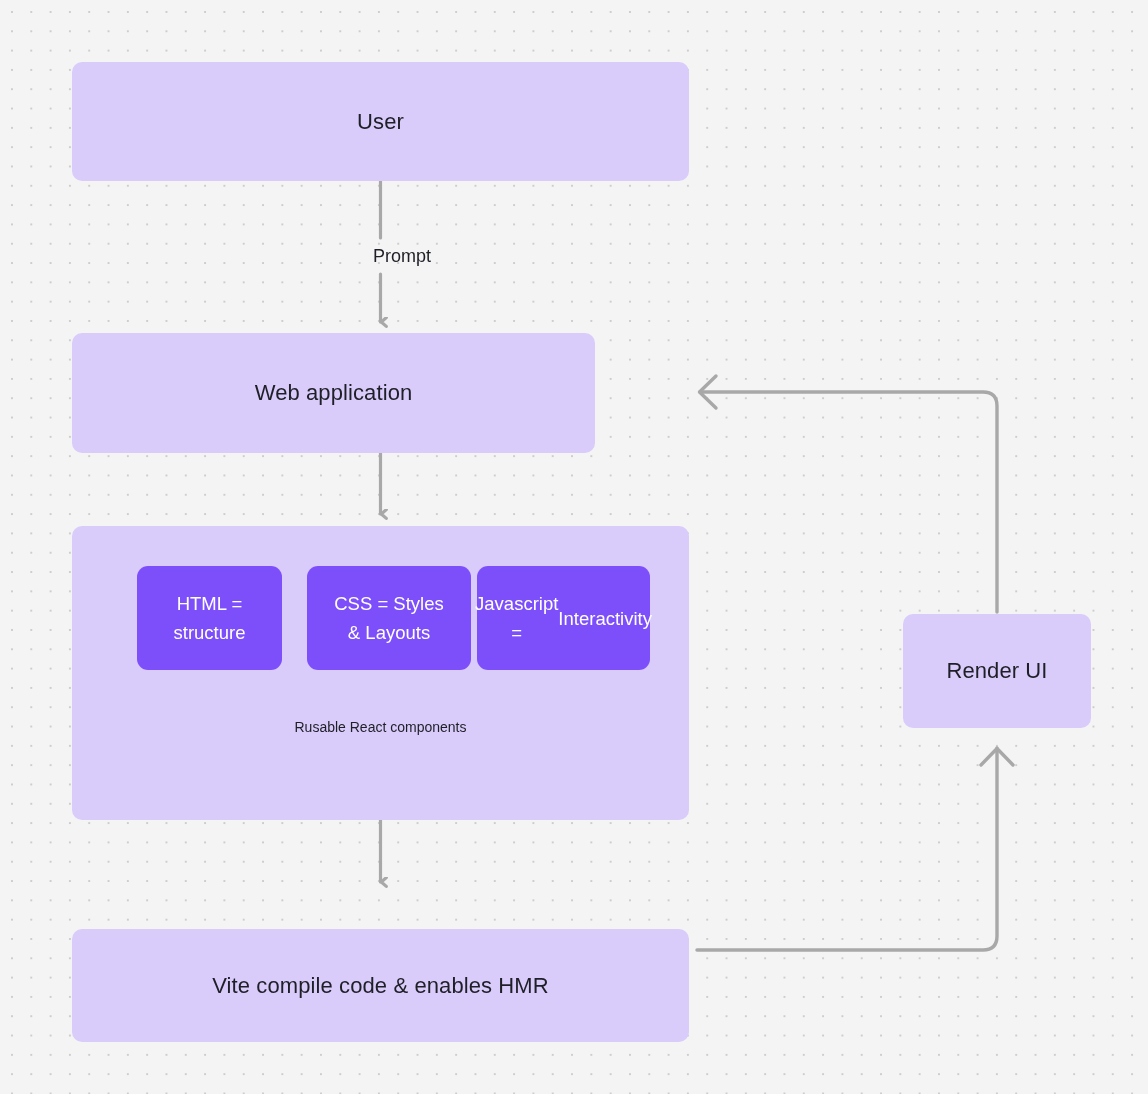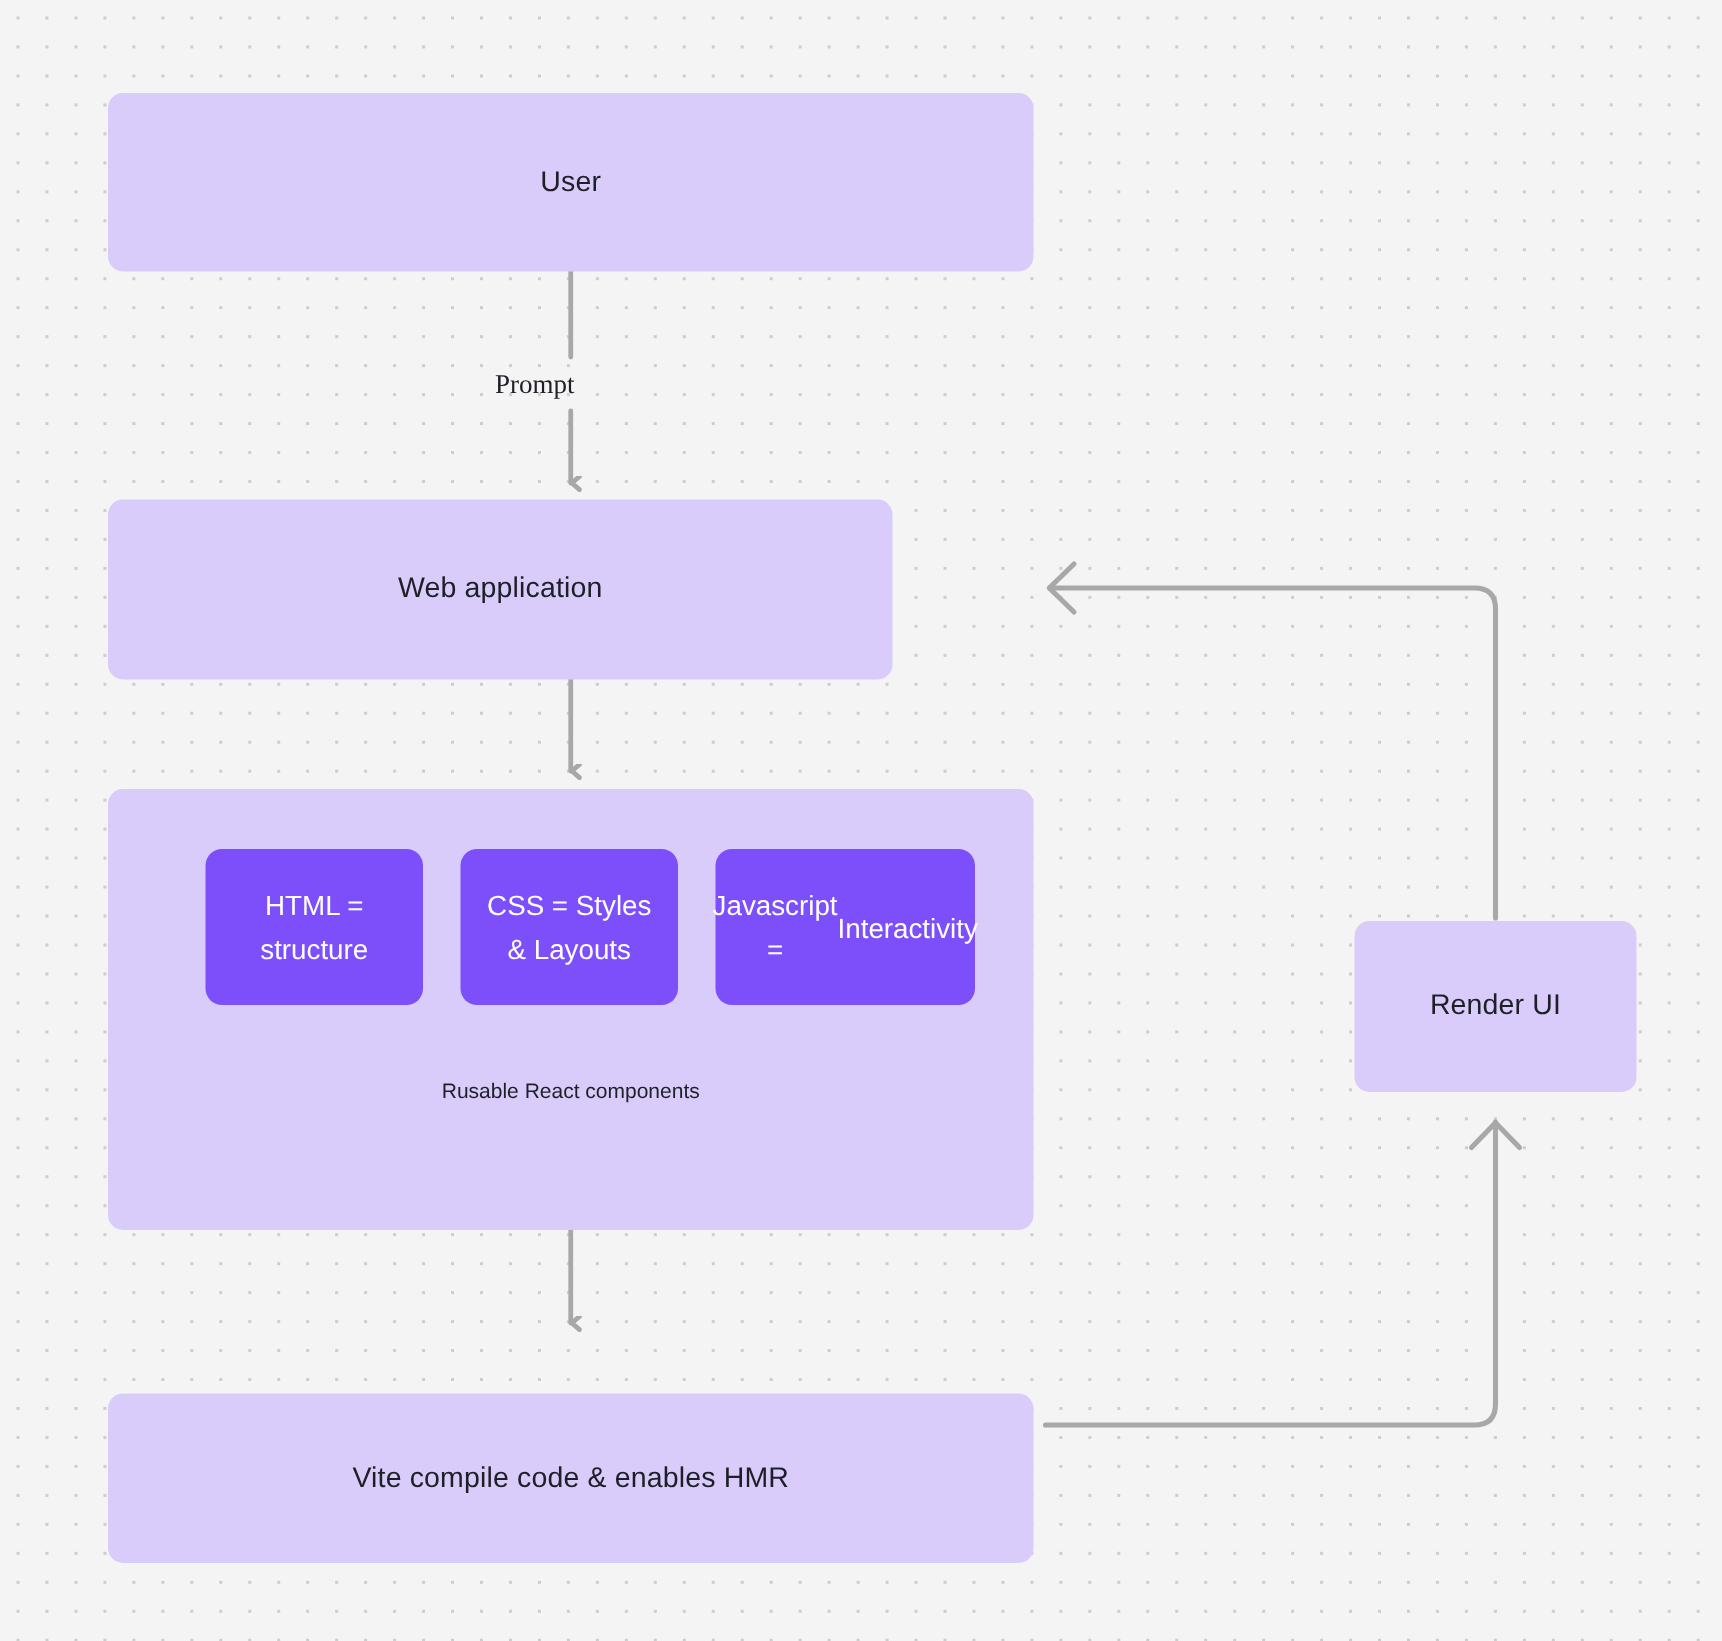--- a/index.html
+++ b/index.html
@@ -24,43 +24,43 @@
     box-sizing: border-box;
     border-radius: 10px;
     display: flex;
     align-items: center;
     justify-content: center;
     text-align: center;
   }
   .node-light {
     background: #d9ccfb;
     color: #1f1f27;
-    font-size: 19px;
+    font-size: 22px;
     letter-spacing: 0.1px;
   }
   .node-dark {
     background: #7d4ffb;
     color: #ffffff;
     font-size: 18.5px;
     line-height: 29px;
     border-radius: 11px;
   }
   .group-label {
     position: absolute;
     text-align: center;
     color: #1f1f27;
     font-size: 14px;
     font-family: "Liberation Sans", sans-serif;
   }
   .edge-label {
     position: absolute;
     color: #1f1f27;
     font-size: 18px;
-    font-family: Liberation Serif, serif;
-    text-align: left;
+    font-family: Liberation Sans, sans-serif;
+    text-align: right;
     background: transparent;
   }
   svg.edges {
     position: absolute;
     left: 0;
     top: 0;
     width: 1148px;
     height: 1094px;
     pointer-events: none;
   }
@@ -118,21 +118,21 @@
   </div>
 
   <div class="node node-light" style="left:72px; top:526px; width:617px; height:294px; display:block;">
   </div>
 
   <div class="node node-dark" style="left:137px; top:566px; width:145px; height:104px; flex-direction:column;">
     <span class="cell-text">HTML =</span>
     <span class="cell-text">structure</span>
   </div>
 
-  <div class="node node-dark" style="left:307px; top:566px; width:145px; height:104px; flex-direction:column;">
+  <div class="node node-dark" style="left:307px; top:566px; width:164px; height:104px; flex-direction:column;">
     <span class="cell-text">CSS = Styles</span>
     <span class="cell-text">&amp; Layouts</span>
   </div>
 
   <div class="node node-dark" style="left:477px; top:566px; width:173px; height:104px; ">
     <span class="cell-text">Javascript =</span>
     <span class="cell-text">Interactivity</span>
   </div>
 
   <div class="group-label" style="left:72px; top:719px; width:617px;">

